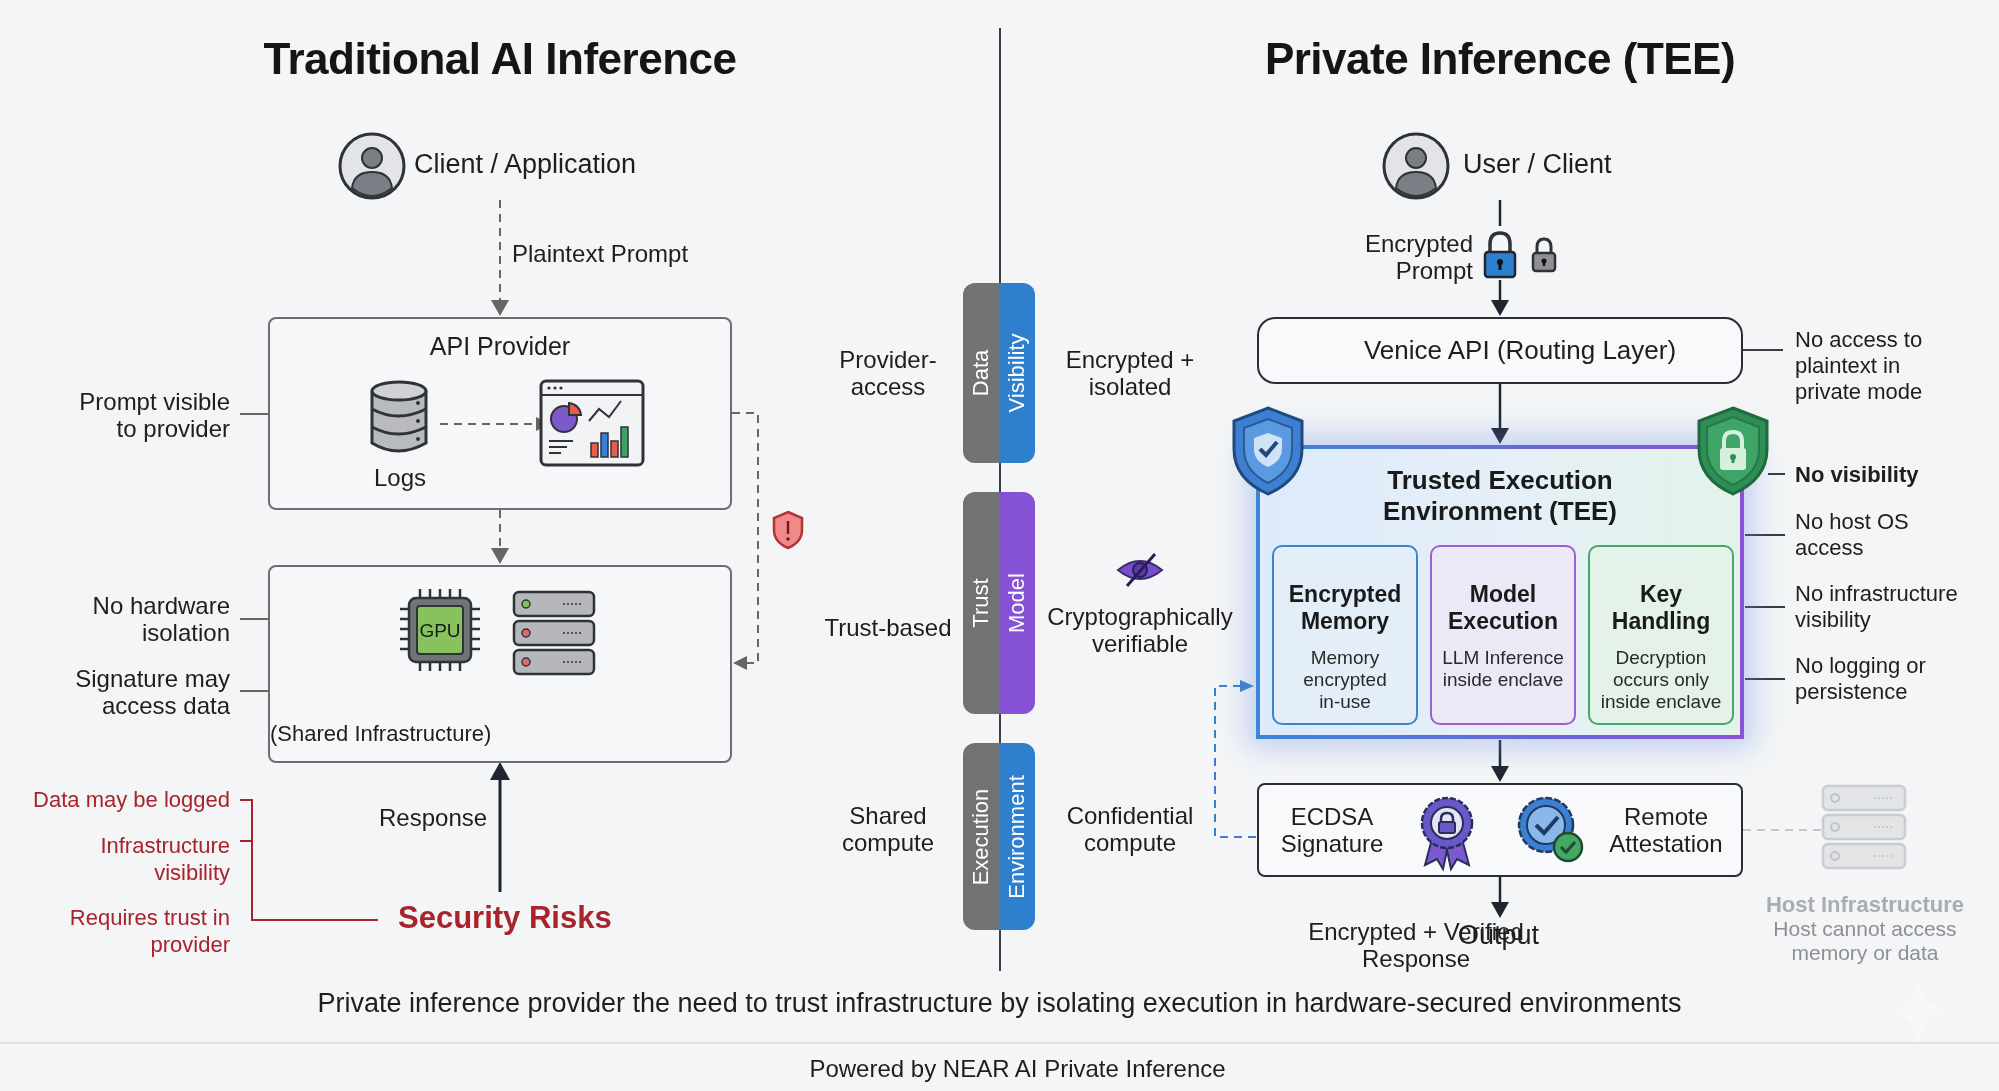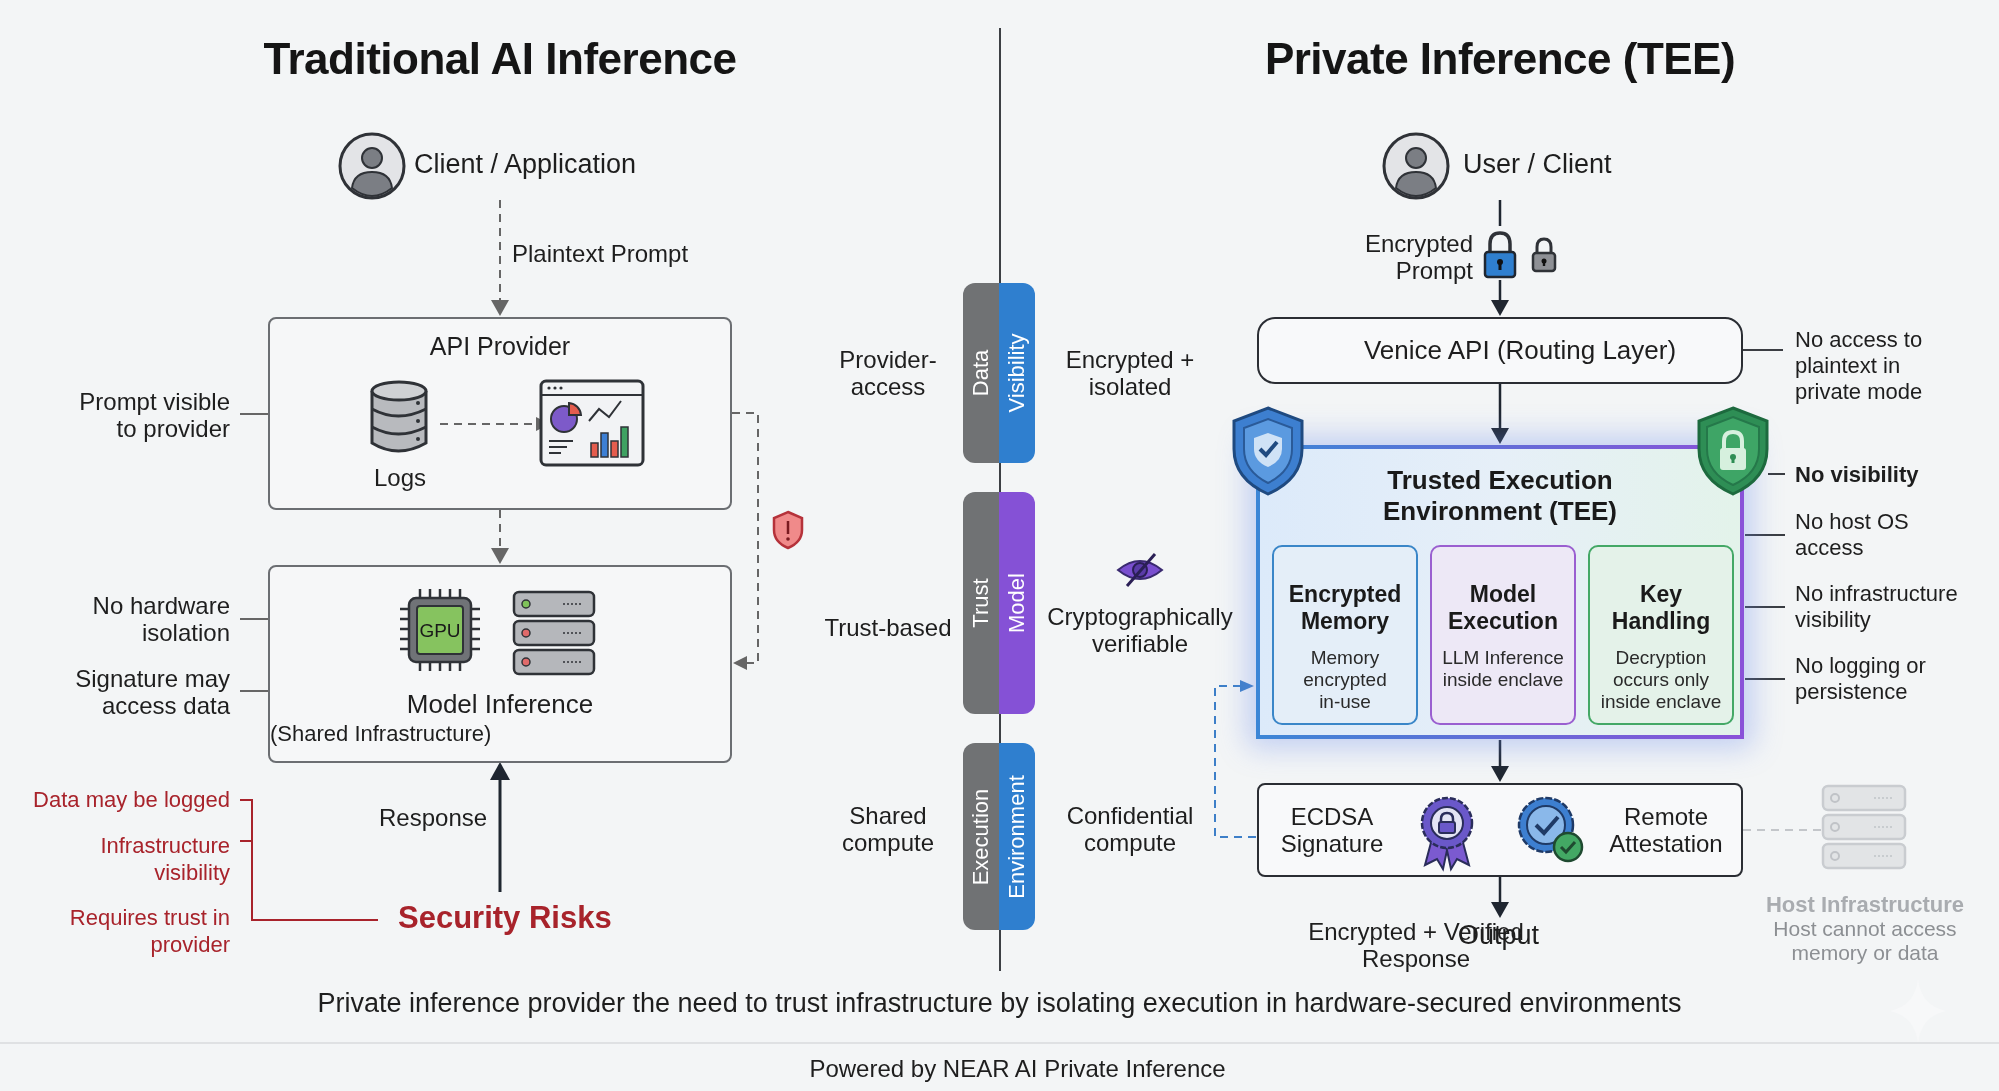--- a/index.html
+++ b/index.html
@@ -137,21 +137,20 @@
     <rect x="1" y="59" width="80" height="24" rx="5" fill="#b5b7bb" stroke="#2f3237" stroke-width="2.5"></rect>
     <circle cx="13" cy="13" r="4" fill="#7fc25a" stroke="#2f3237" stroke-width="1.5"></circle>
     <circle cx="13" cy="42" r="4" fill="#e06a6a" stroke="#2f3237" stroke-width="1.5"></circle>
     <circle cx="13" cy="71" r="4" fill="#e06a6a" stroke="#2f3237" stroke-width="1.5"></circle>
     <g stroke="#2f3237" stroke-width="1.5" stroke-dasharray="2,2">
         <line x1="50" y1="13" x2="70" y2="13"></line>
         <line x1="50" y1="42" x2="70" y2="42"></line>
         <line x1="50" y1="71" x2="70" y2="71"></line>
       </g>
   </svg>
-  <div class="abs lbl" style="left:0;right:0;top:124px;text-align:center;font-size:26px;">Model Inference</div>
   <div class="abs lbl" style="left:0;right:0;top:153px;text-align:left;font-size:22px;">(Shared Infrastructure)</div>
 </div>
 
 <div class="abs lbl lbl-r" style="right:1769px;top:388px;">
   <div>Prompt visible</div>
     <div>to provider</div>
 </div>
 <div class="abs lbl lbl-r" style="right:1769px;top:592px;">
   <div>No hardware</div>
     <div>isolation</div>

